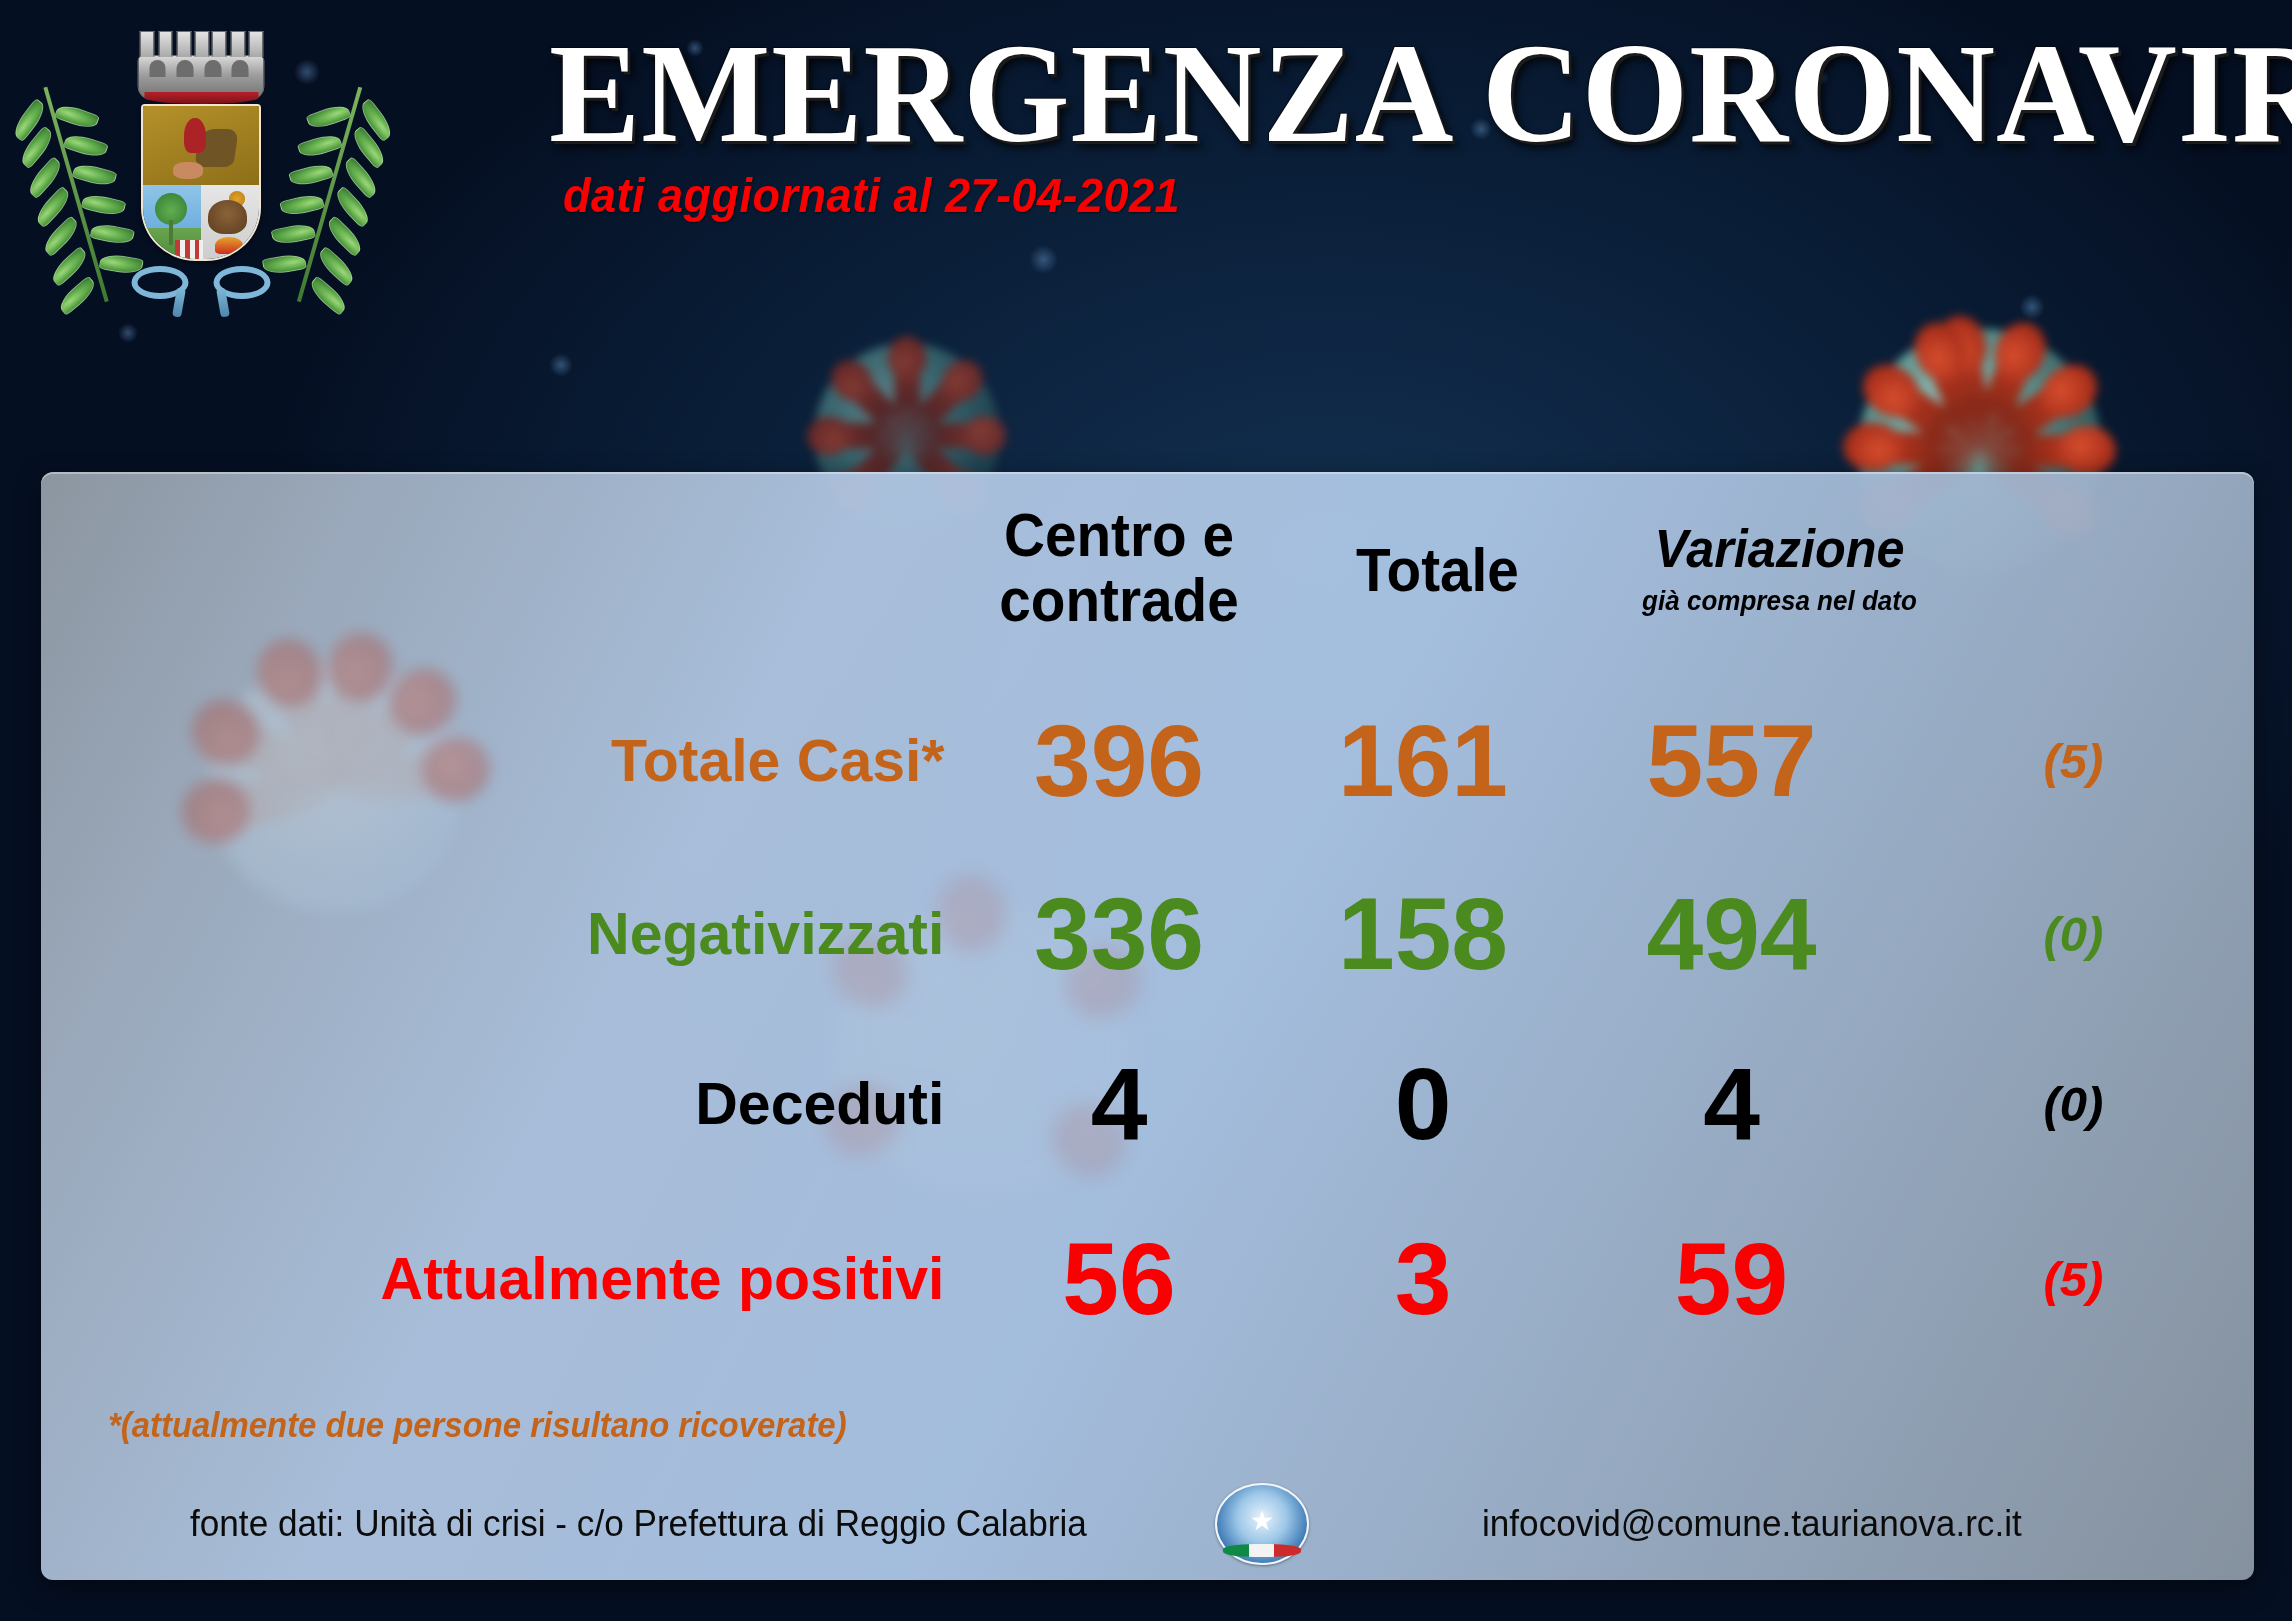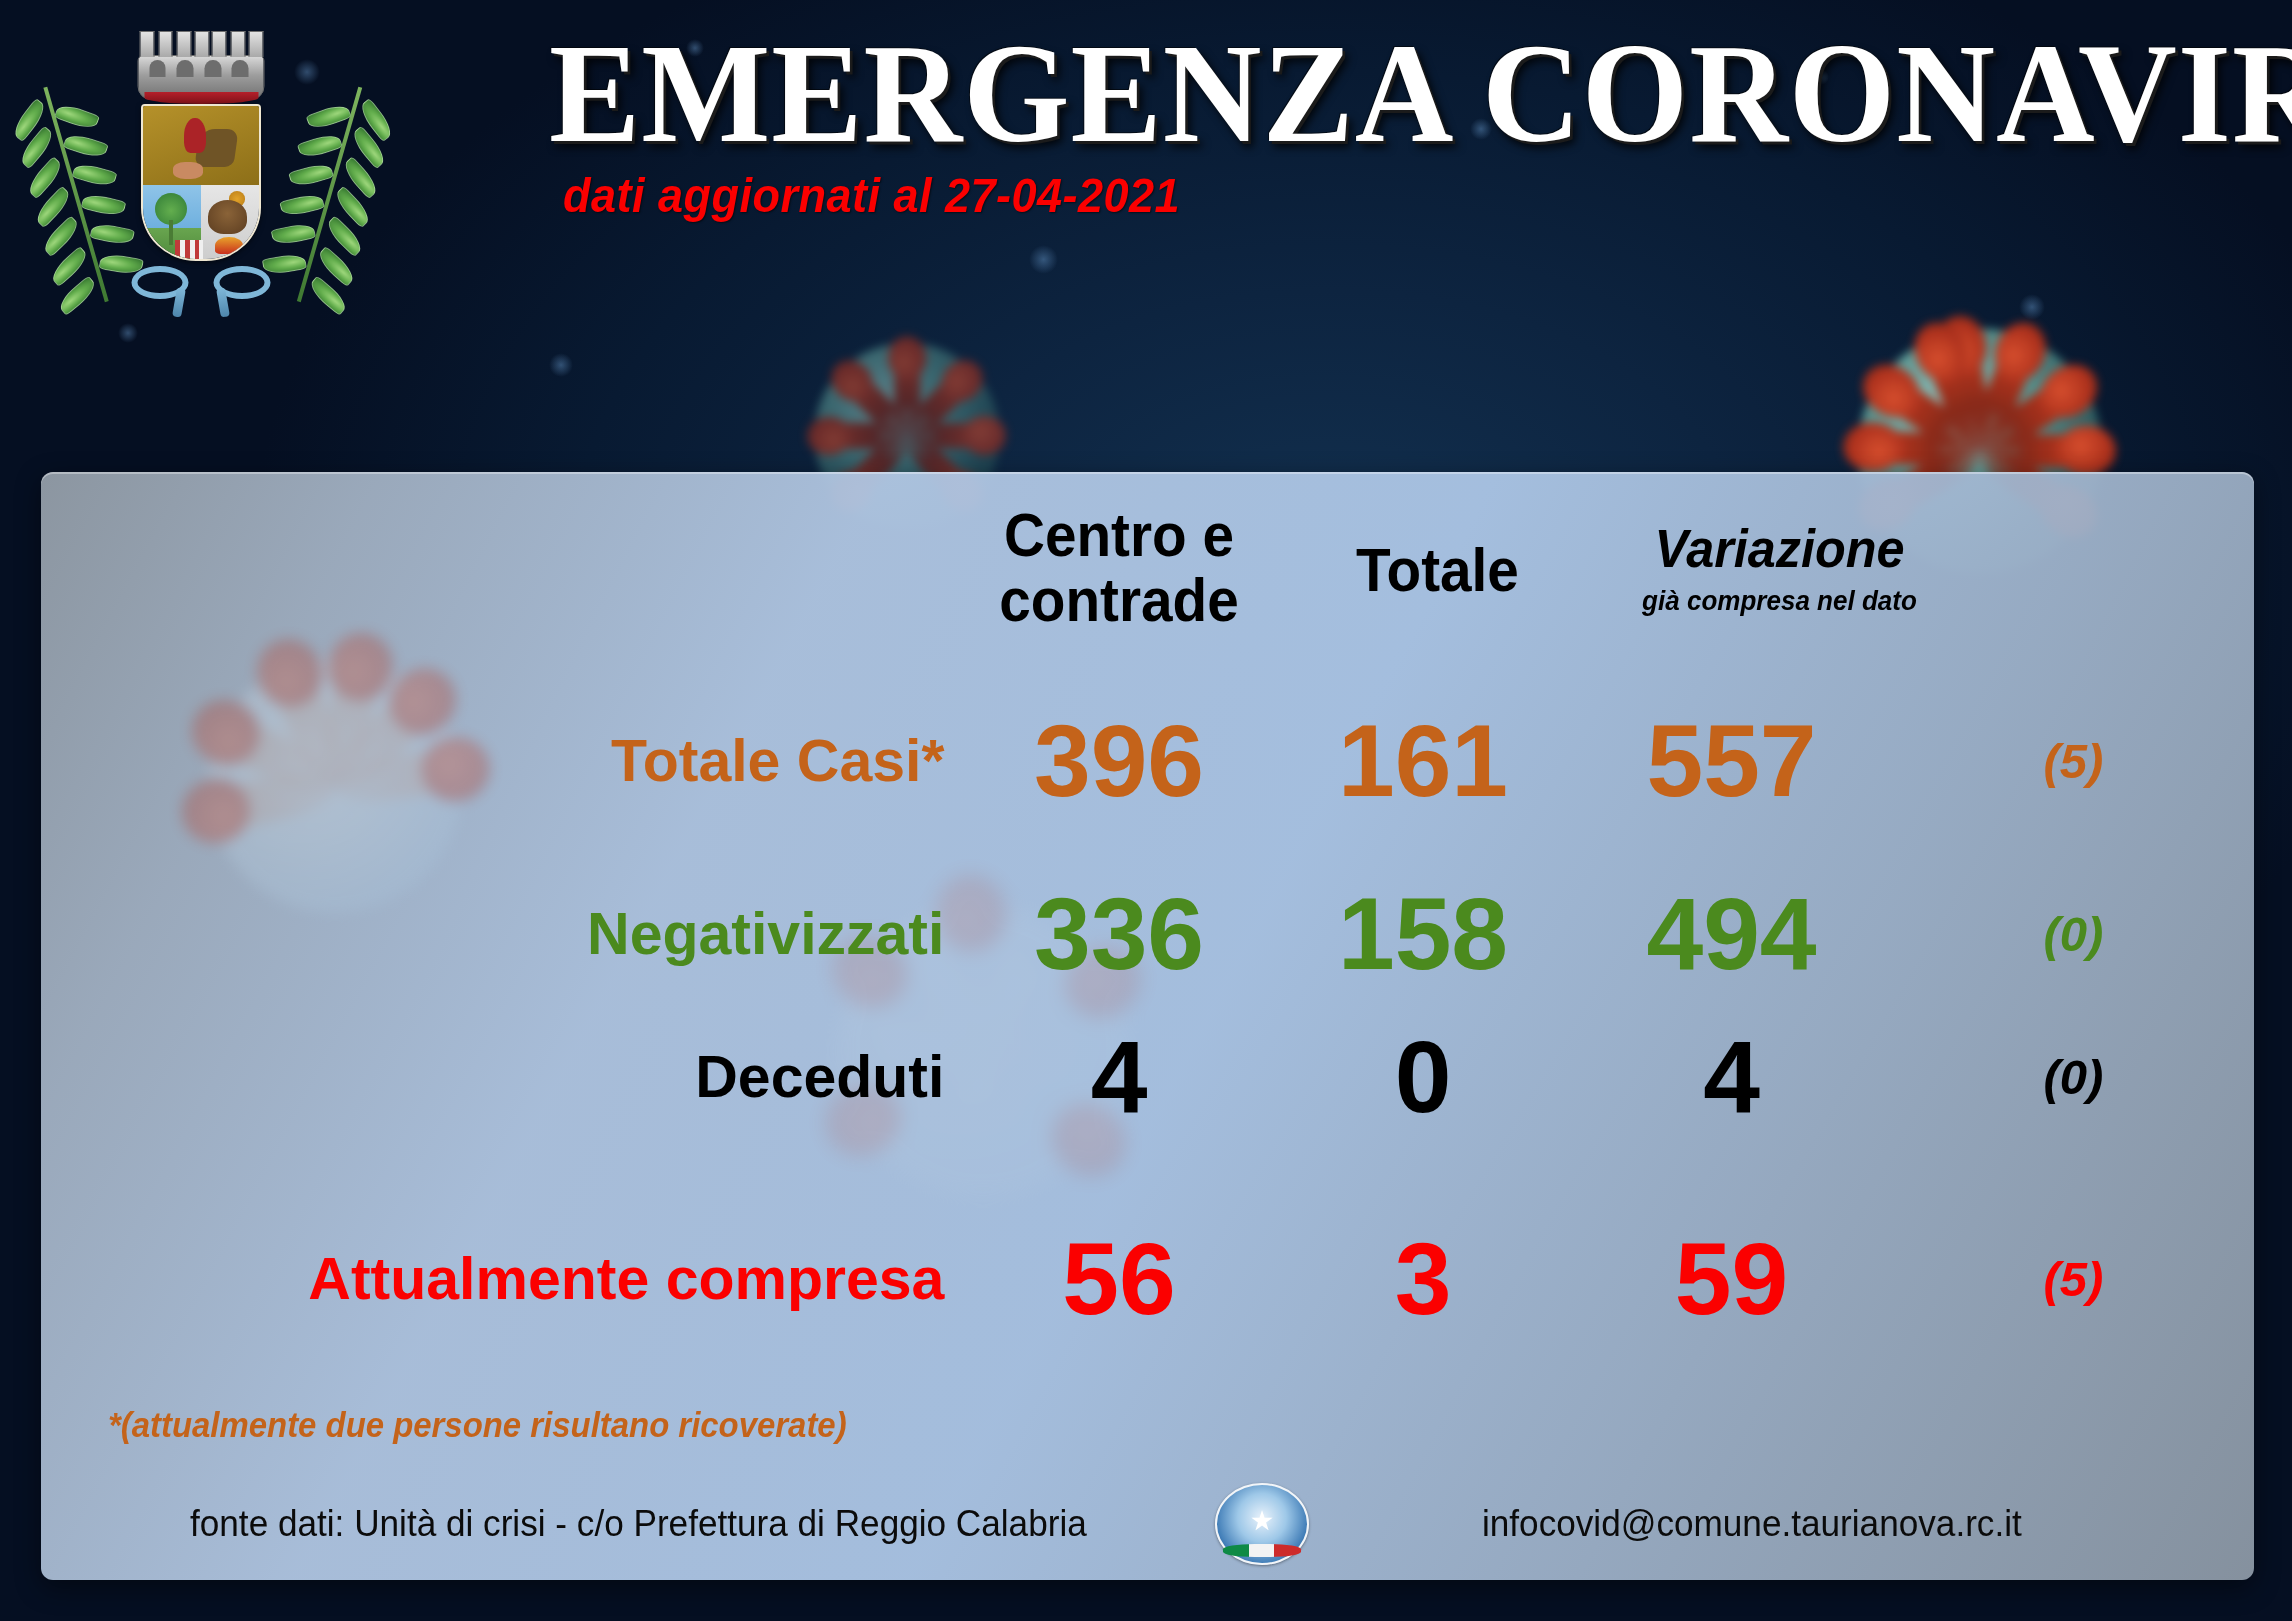--- a/index.html
+++ b/index.html
@@ -601,41 +601,41 @@
           <span class="datarow-num" style="color:#4b8a1e;">158</span>
         </div>
         <div class="c-tot">
           <span class="datarow-num" style="color:#4b8a1e;">494</span>
         </div>
         <div class="c-var">
           <span class="datarow-var" style="color:#4b8a1e;">(0)</span>
         </div>
       </div>
 
-      <div class="row" style="top:512px;height:186px;">
+      <div class="row" style="top:539px;height:186px;">
         <div class="c-label">
           <span class="datarow-label" style="color:#000000;">Deceduti</span>
         </div>
         <div class="c-centro">
           <span class="datarow-num" style="color:#000000;">4</span>
         </div>
         <div class="c-fraz">
           <span class="datarow-num" style="color:#000000;">0</span>
         </div>
         <div class="c-tot">
           <span class="datarow-num" style="color:#000000;">4</span>
         </div>
         <div class="c-var">
           <span class="datarow-var" style="color:#000000;">(0)</span>
         </div>
       </div>
 
       <div class="row" style="top:714px;height:186px;">
         <div class="c-label">
-          <span class="datarow-label" style="color:#fb0000;">Attualmente compresa</span>
+          <span class="datarow-label" style="color:#fb0000;">Attualmente positivi</span>
         </div>
         <div class="c-centro">
           <span class="datarow-num" style="color:#fb0000;">56</span>
         </div>
         <div class="c-fraz">
           <span class="datarow-num" style="color:#fb0000;">3</span>
         </div>
         <div class="c-tot">
           <span class="datarow-num" style="color:#fb0000;">59</span>
         </div>

